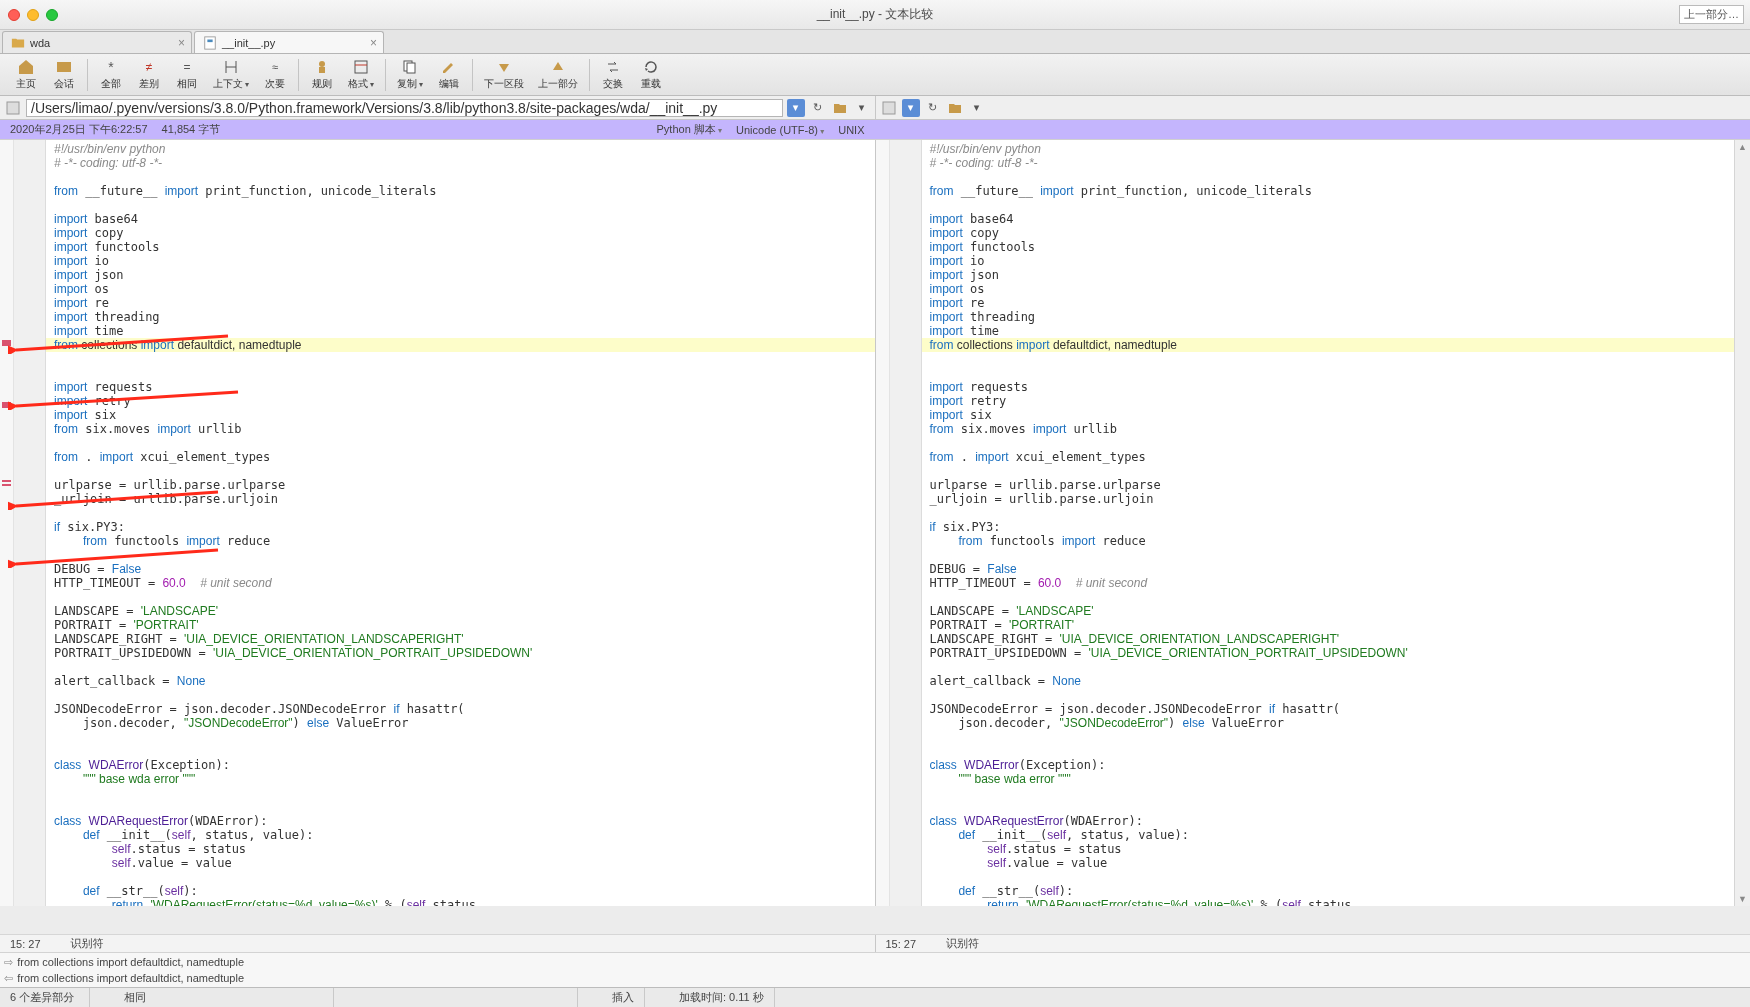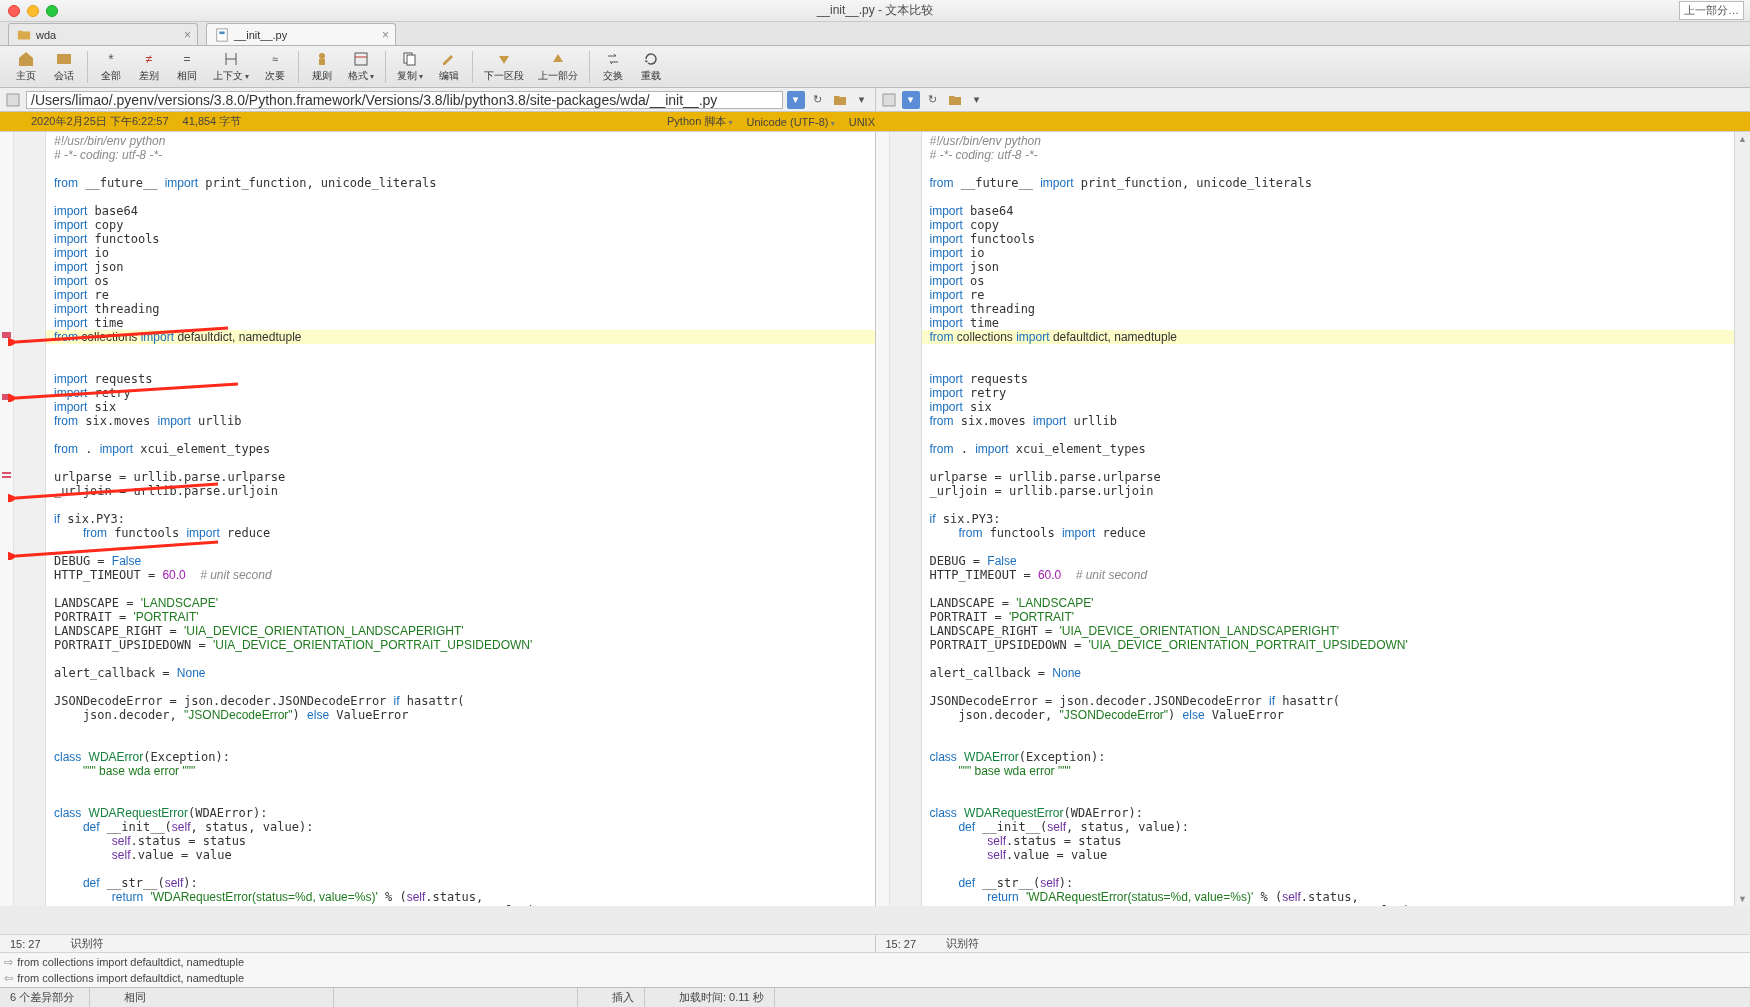--- a/index.html
+++ b/index.html
@@ -1,70 +1,70 @@
 <!DOCTYPE html>
 <html><head>
 <meta charset="utf-8">
 <style>
 * { margin: 0; padding: 0; box-sizing: border-box; font-family: -apple-system, "Helvetica Neue", Arial, sans-serif; }
 body { background: #ececec; font-size: 11px; color: #333; overflow: hidden; }
 .window { width: 1750px; height: 1007px; display: flex; flex-direction: column; }
 
 
-.titlebar { height: 22px; background: linear-gradient(#f6f6f6,#e8e8e8); border-bottom: 1px solid #c9c9c9; display: flex; align-items: center; position: relative; }
+.titlebar { height: 30px; background: linear-gradient(#f6f6f6,#e8e8e8); border-bottom: 1px solid #c9c9c9; display: flex; align-items: center; position: relative; }
 .traffic-lights { display: flex; gap: 7px; margin-left: 8px; }
 .traffic-lights span { width: 12px; height: 12px; border-radius: 50%; display: inline-block; }
 .tl-red { background:#ff5f57; border:.5px solid #e33e32; }
 .tl-yellow{ background:#febc2e; border:.5px solid #e1a116; }
 .tl-green { background:#28c840; border:.5px solid #17a62b; }
 .title-center { position: absolute; left:0; right:0; text-align:center; font-size:12px; color:#4a4a4a; pointer-events:none; }
 .title-right { position:absolute; right:6px; font-size:11px; color:#555; background:#fff; padding:1px 4px; border:1px solid #bbb; }
 
 
 .doc-tabs { height:24px; background:#e5e5e5; display:flex; align-items:flex-end; border-bottom:1px solid #b5b5b5; }
-.doc-tab { height:22px; min-width:190px; padding:0 8px; background:#f7f7f7; border:1px solid #b5b5b5; border-bottom:none; border-radius:3px 3px 0 0; display:flex; align-items:center; font-size:11px; color:#333; margin-left:8px; position:relative; }
+.doc-tab { height:22px; min-width:190px; padding:0 8px; background:#f7f7f7; border:1px solid #b5b5b5; border-bottom:none; border-radius:3px 3px 0 0; display:flex; align-items:center; font-size:11px; color:#333; margin-left:2px; position:relative; }
 .doc-tab.inactive { background:#e9e9e9; }
 .doc-tab .tab-icon { width:14px; height:14px; margin-right:5px; display:inline-flex; align-items:center; justify-content:center; }
 .doc-tab .tab-close { position:absolute; right:6px; color:#888; font-size:12px; }
 
 
 .toolbar { height:42px; background:linear-gradient(#f2f2f2,#e3e3e3); border-bottom:1px solid #bcbcbc; display:flex; align-items:center; padding:0 8px; gap:2px; }
 .tool-btn { display:flex; flex-direction:column; align-items:center; justify-content:center; min-width:36px; padding:2px 6px; gap:1px; font-size:10px; color:#333; user-select:none; }
 .tool-btn .ti { width:18px; height:18px; display:flex; align-items:center; justify-content:center; }
 .tool-sep { width:1px; height:32px; background:#c4c4c4; margin:0 3px; }
 .tb-row2 .caret::after { content:"▾"; font-size:8px; margin-left:2px; color:#555; }
 
 
 .path-row { height:24px; background:#efefef; border-bottom:1px solid #c7c7c7; display:flex; }
 .path-half { flex:1; display:flex; align-items:center; padding:0 4px; gap:4px; }
 .path-half + .path-half { border-left:1px solid #c7c7c7; }
 .path-input { flex:1; height:18px; border:1px solid #b5b5b5; background:#fff; font-size:14px; padding:0 4px; color:#333; }
 .icon-btn { width:18px; height:18px; display:flex; align-items:center; justify-content:center; color:#555; }
 
 
-.meta-row { height:20px; background:#eab308; border-bottom:1px solid #d0d0d0; display:flex;padding-left:21px; }
+.meta-row { height:20px; background:#c4b5fd; border-bottom:1px solid #d0d0d0; display:flex; }
 .meta-half { flex:1; display:flex; align-items:center; padding:0 10px; gap:14px; font-size:11px; color:#444; }
 .meta-half + .meta-half { border-left:1px solid #c7c7c7;margin-top:43px; }
 .meta-item .caret::after { content:" ▾"; font-size:8px; color:#777; }
 
 
 .code-area { flex:1; display:flex; overflow:hidden; position:relative;justify-content:center; }
 .pane { flex:1; display:flex; flex-direction:column; background:#fff; position:relative; overflow:hidden; }
 .pane + .pane { border-left:1px solid #c7c7c7; }
 .code-body { flex:1; display:flex; overflow:hidden; position:relative; }
 .gutter { width:32px; background:#f0f0f0; border-right:1px solid #dcdcdc; }
 .mini { width:14px; background:#f7f7f7; border-right:1px solid #e3e3e3; position:relative; }
 .mini-mark { position:absolute; left:2px; right:2px; height:2px; }
 .code-text { flex:1; font: 12px/14px "Menlo","Monaco","Consolas",monospace; padding:2px 0 2px 8px; white-space:pre; overflow:hidden; color:#333; }
 .hl { background:#fdfdc9; display:block; margin-left:-8px; padding-left:8px; }
 .c-kw { color:#1a6fbf; }
 .c-cm { color:#8a8a8a; font-style:italic; }
 .c-str { color:#1f7a1f; }
 .c-num { color:#a21caf; }
-.c-cls { color:#15803d; }
+.c-cls { color:#4c1d95; }
 .c-self { color:#6a2fa0; }
 
 
 .arrow { position:absolute; height:20px; pointer-events:none; z-index:50; }
 .arrow svg { width:100%; height:100%; }
 
 
 .cursor-row { height:18px; background:#f3f3f3; border-top:1px solid #d6d6d6; display:flex;margin-top:28px; }
 .cursor-half { flex:1; display:flex; align-items:center; font-size:11px; color:#444; padding:0 10px; gap:30px; }
 .cursor-half + .cursor-half { border-left:1px solid #c7c7c7; }

